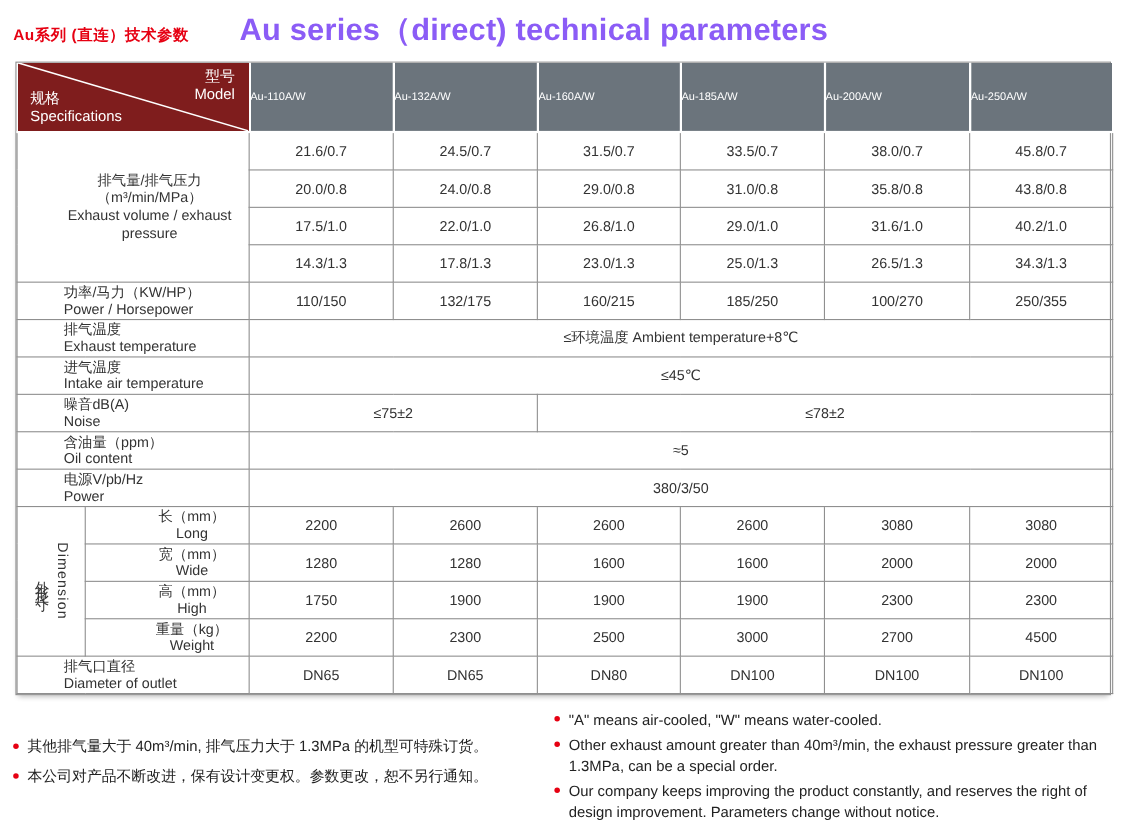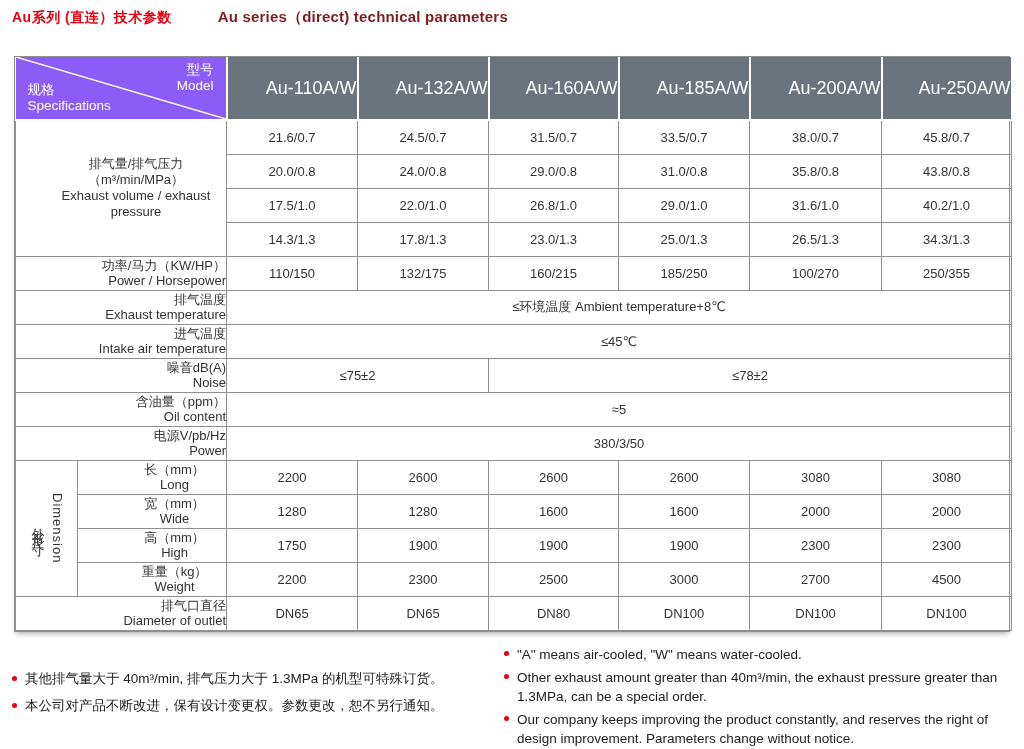--- a/index.html
+++ b/index.html
@@ -5,45 +5,45 @@
   * { margin: 0; padding: 0; box-sizing: border-box; }
   html,body { background: #ffffff; }
   .sheet {
     position: relative; width: 1024px; height: 749px; background: #ffffff;
     font-family: "Liberation Sans", "DejaVu Sans", sans-serif; color: #333;
     overflow: hidden;
   }
   
   .title { position: absolute; left: 12px; top: 8px; white-space: nowrap; }
   .title .zh { font-size: 14px; font-weight: 700; color: #e60012; letter-spacing: 0.5px; }
-  .title .en { font-size: 15px; font-weight: 600; color: #7f1d1d; margin-left: 46px; letter-spacing: 0.2px; }
+  .title .en { font-size: 28px; font-weight: 600; color: #8b5cf6; margin-left: 46px; letter-spacing: 0.2px; }
   
   .table-wrap {
     position: absolute; left: 14px; top: 56px; width: 996px;
     border: 1px solid #8f8f8f;
     box-shadow: 0 4px 5px -2px rgba(0,0,0,0.30);
     background: #fff;
   }
   table { border-collapse: collapse; table-layout: fixed; width: 100%; }
   td, th { border: 1px solid #8f8f8f; font-size: 13px; color: #333; overflow: hidden; }
   tr.hrow { height: 63px; }
   tr.brow { height: 34px; }
   th.model {
-    background: #6b747c; color: #ffffff; font-weight: 400; font-size: 18px;
-    border: 2px solid #ffffff; border-top: none; text-align: right;
+    background: #6b747c; color: #ffffff; font-weight: 400; font-size: 10px;
+    border: 2px solid #ffffff; border-top: none; text-align: left;
   }
   th.corner {
-    background: #8b5cf6; border: 2px solid #ffffff; border-top: none; border-left: none;
+    background: #7f1d1d; border: 2px solid #ffffff; border-top: none; border-left: none;
     position: relative; padding: 12px;
   }
   .corner-svg { position: absolute; inset: 0; width: 100%; height: 100%; }
   .corner-model { position: absolute; top: 5px; right: 12px; text-align: right; color: #fff; font-size: 13.5px; line-height: 16px; font-weight: 400; }
   .corner-spec  { position: absolute; bottom: 5px; left: 12px; text-align: left; color: #fff; font-size: 13.5px; line-height: 16px; font-weight: 400; }
   td.val { text-align: center; }
-  td.lbl { text-align: right; padding-left: 42px; line-height: 15px; }
+  td.lbl { text-align: left; padding-left: 42px; line-height: 15px; }
   td.lbl-center { text-align: center; line-height: 16px; padding-left: 30px; }
   td.sublbl { text-align: center; padding-left: 45px; line-height: 15px; }
   td.merged { text-align: center; }
   td.dimgroup { padding: 0; }
   .vwrap { display: flex; flex-direction: row; justify-content: center; align-items: center; gap: 3px; height: 100%; }
   .v-zh { writing-mode: vertical-rl; letter-spacing: 5px; font-size: 13px; }
   .v-en { writing-mode: vertical-rl; font-size: 13px; letter-spacing: 1px; }
   
   .notes { position: absolute; font-size: 13.5px; color: #222; }
   .notes-left  { left: 12px;  top: 670px; width: 478px; }

